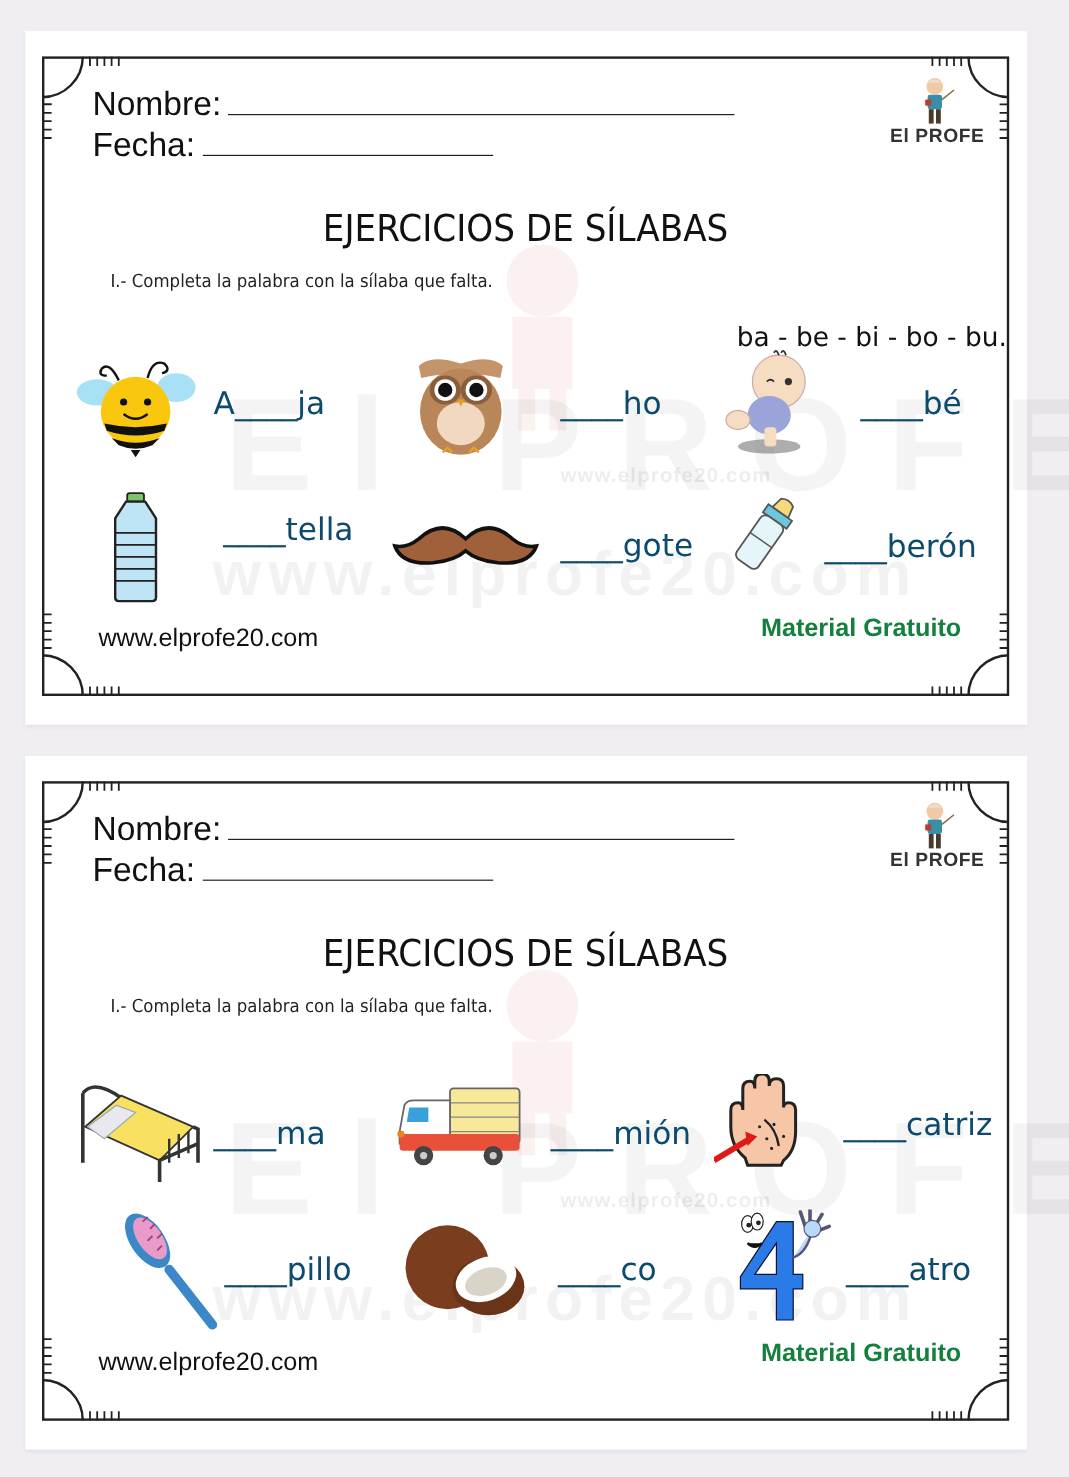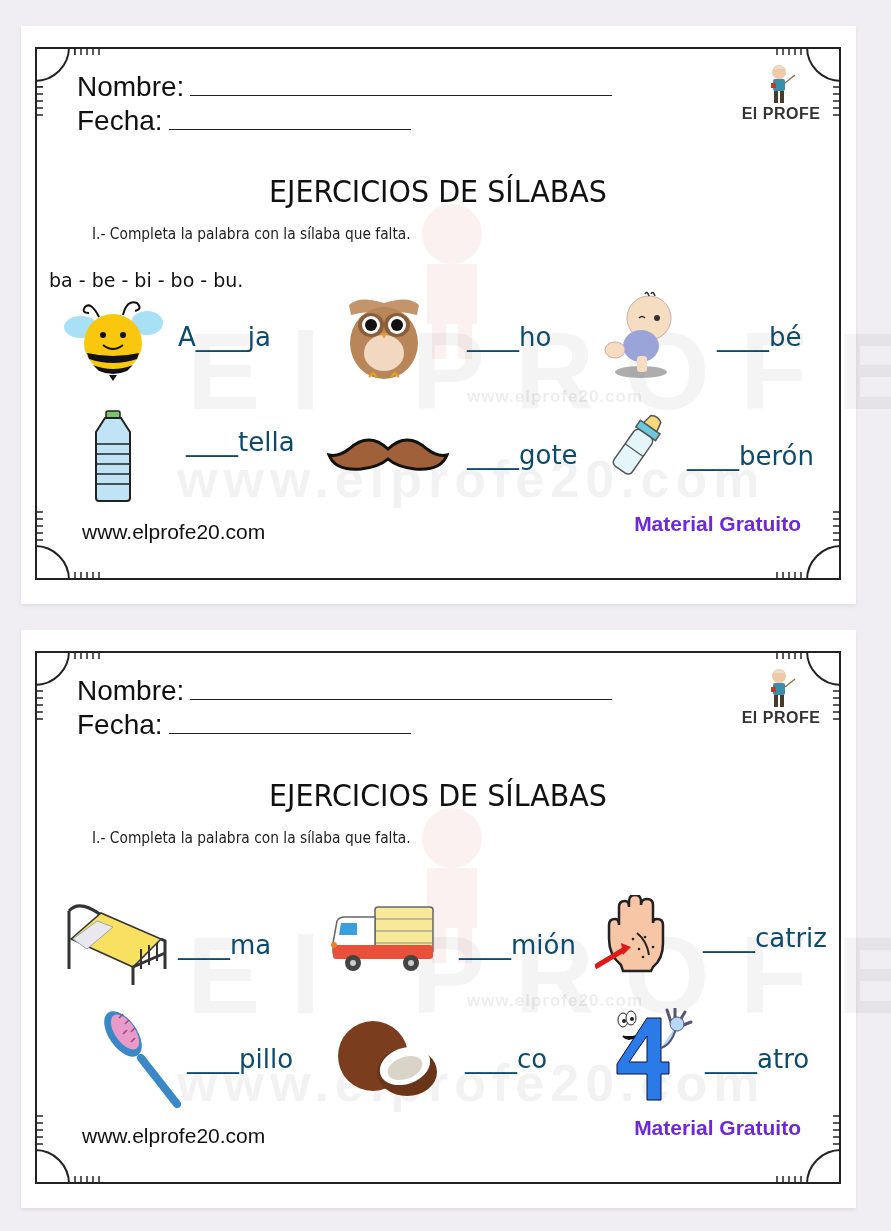--- a/index.html
+++ b/index.html
@@ -54,31 +54,31 @@
   .title {
     position: absolute; left: 0; right: 0; top: 124px; text-align: center;
     font-family: "DejaVu Sans", sans-serif; font-size: 31px; letter-spacing: 0px; color: #111;
     transform: scaleX(0.92);
   }
   .instruction {
     position: absolute; left: 55px; top: 176px; font-family: "DejaVu Sans", sans-serif; font-size: 15px; color: #222;
     transform: scaleX(0.92); transform-origin: left;
   }
   .syllables {
-    position: absolute; left: 0; right: 0; top: 220px; text-align: left;
-    font-family: "DejaVu Sans", sans-serif; font-size: 19px; color: #111; padding-left: 12px;
+    position: absolute; left: 0; right: 0; top: 220px; text-align: right;
+    font-family: "DejaVu Sans", sans-serif; font-size: 22px; color: #111; padding-left: 12px;
   }
 
   .item { position: absolute; }
   .item .pic { position: absolute; }
   .item .pic svg { display: block; }
   .item .word { position: absolute; font-family: "DejaVu Sans", sans-serif; font-size: 26px; color: #0c4a6e; white-space: nowrap; }
 
   .footer-url { position: absolute; left: 45px; bottom: 34px; font-family: "Liberation Sans", sans-serif; font-size: 21px; color: #111; }
-  .footer-free { position: absolute; right: 38px; bottom: 42px; font-family: "Liberation Sans", sans-serif; font-size: 21px; font-weight: bold; color: #6d28d9; }
+  .footer-free { position: absolute; right: 38px; bottom: 42px; font-family: "Liberation Sans", sans-serif; font-size: 21px; font-weight: bold; color: #15803d; }
 </style>
 </head>
 <body>
 
 <div class="page p1">
   <div class="frame">
     <div class="corner c-tl">
         <svg viewBox="0 0 40 40">
           <path d="M0 34 A 34 34 0 0 0 34 0" fill="none" stroke="#222" stroke-width="2"></path>
           <g stroke="#222" stroke-width="1.6">

